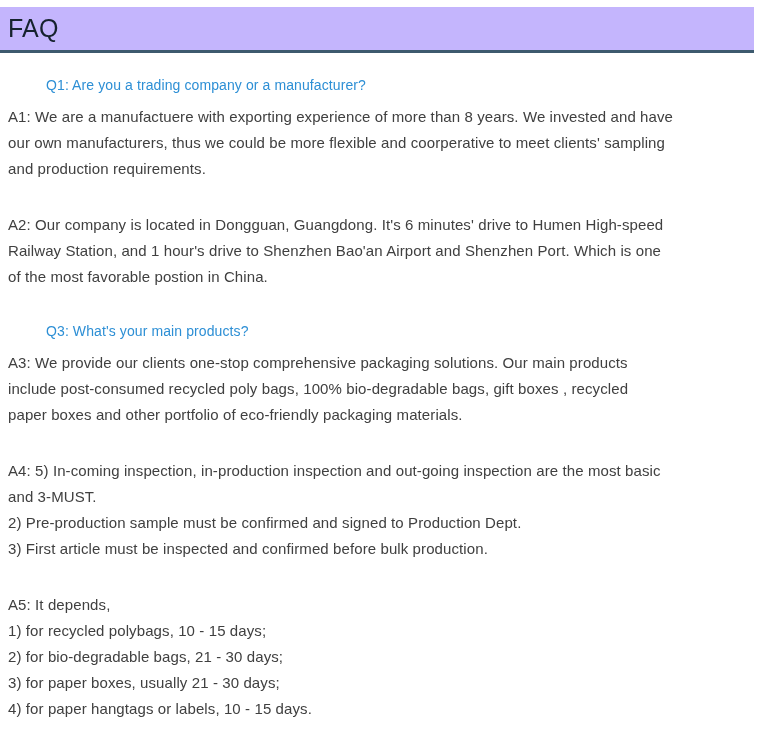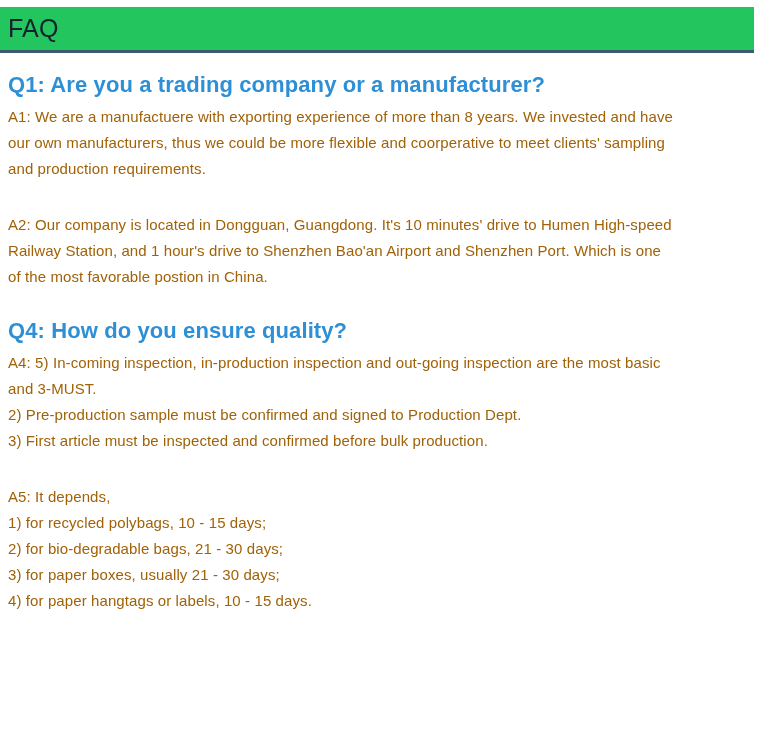--- a/index.html
+++ b/index.html
@@ -9,48 +9,49 @@
   }
   .page {
     width: 765px;
     height: 748px;
     background: #ffffff;
     overflow: hidden;
   }
   .section-header-bar {
     margin: 7px 11px 0 0;
     height: 46px;
-    background: #22c55e;
+    background: #c4b5fd;
     border-bottom: 3px solid #3d5a6e;
     display: flex;
     align-items: center;
     padding-left: 8px;
   }
   .section-header-title {
     font-size: 25px;
     font-weight: 400;
     color: #16222e;
     letter-spacing: 0.2px;
   }
   .faq-list {
     padding: 21px 10px 0 8px;
   }
   .faq-item {
     margin-bottom: 30px;
   }
   .faq-question {
     color: #2d8fd5;
-    font-size: 22px;
-    font-weight: 700;
+    font-size: 14px;
+    font-weight: 400;
     line-height: 22px;
     margin-bottom: 8px;
     letter-spacing: 0.1px;
+    margin-left: 38px;
   }
   .faq-answer {
-    color: #a16207;
+    color: #404040;
     font-size: 15px;
     line-height: 26px;
     white-space: pre-line;
     letter-spacing: 0.1px;
   }
 </style>
 </head>
 <body>
 
 <div class="page">
@@ -62,30 +63,33 @@
   <div class="faq-list">
 
     <section class="faq-item">
       <div class="faq-question">Q1: Are you a trading company or a manufacturer?</div>
       <div class="faq-answer">A1: We are a manufactuere with exporting experience of more than 8 years. We invested and have
 our own manufacturers, thus we could be more flexible and coorperative to meet clients' sampling
 and production requirements.</div>
     </section>
 
     <section class="faq-item">
-      <div class="faq-answer">A2: Our company is located in Dongguan, Guangdong. It's 10 minutes' drive to Humen High-speed
+      <div class="faq-answer">A2: Our company is located in Dongguan, Guangdong. It's 6 minutes' drive to Humen High-speed
 Railway Station, and 1 hour's drive to Shenzhen Bao'an Airport and Shenzhen Port. Which is one
 of the most favorable postion in China.</div>
     </section>
 
     <section class="faq-item">
+      <div class="faq-question">Q3: What's your main products?</div>
+      <div class="faq-answer">A3: We provide our clients one-stop comprehensive packaging solutions. Our main products
+include post-consumed recycled poly bags, 100% bio-degradable bags, gift boxes , recycled
+paper boxes and other portfolio of eco-friendly packaging materials.</div>
     </section>
 
     <section class="faq-item">
-      <div class="faq-question">Q4: How do you ensure quality?</div>
       <div class="faq-answer">A4: 5) In-coming inspection, in-production inspection and out-going inspection are the most basic
 and 3-MUST.
 2) Pre-production sample must be confirmed and signed to Production Dept.
 3) First article must be inspected and confirmed before bulk production.</div>
     </section>
 
     <section class="faq-item">
       <div class="faq-answer">A5: It depends,
 1) for recycled polybags, 10 - 15 days;
 2) for bio-degradable bags, 21 - 30 days;

